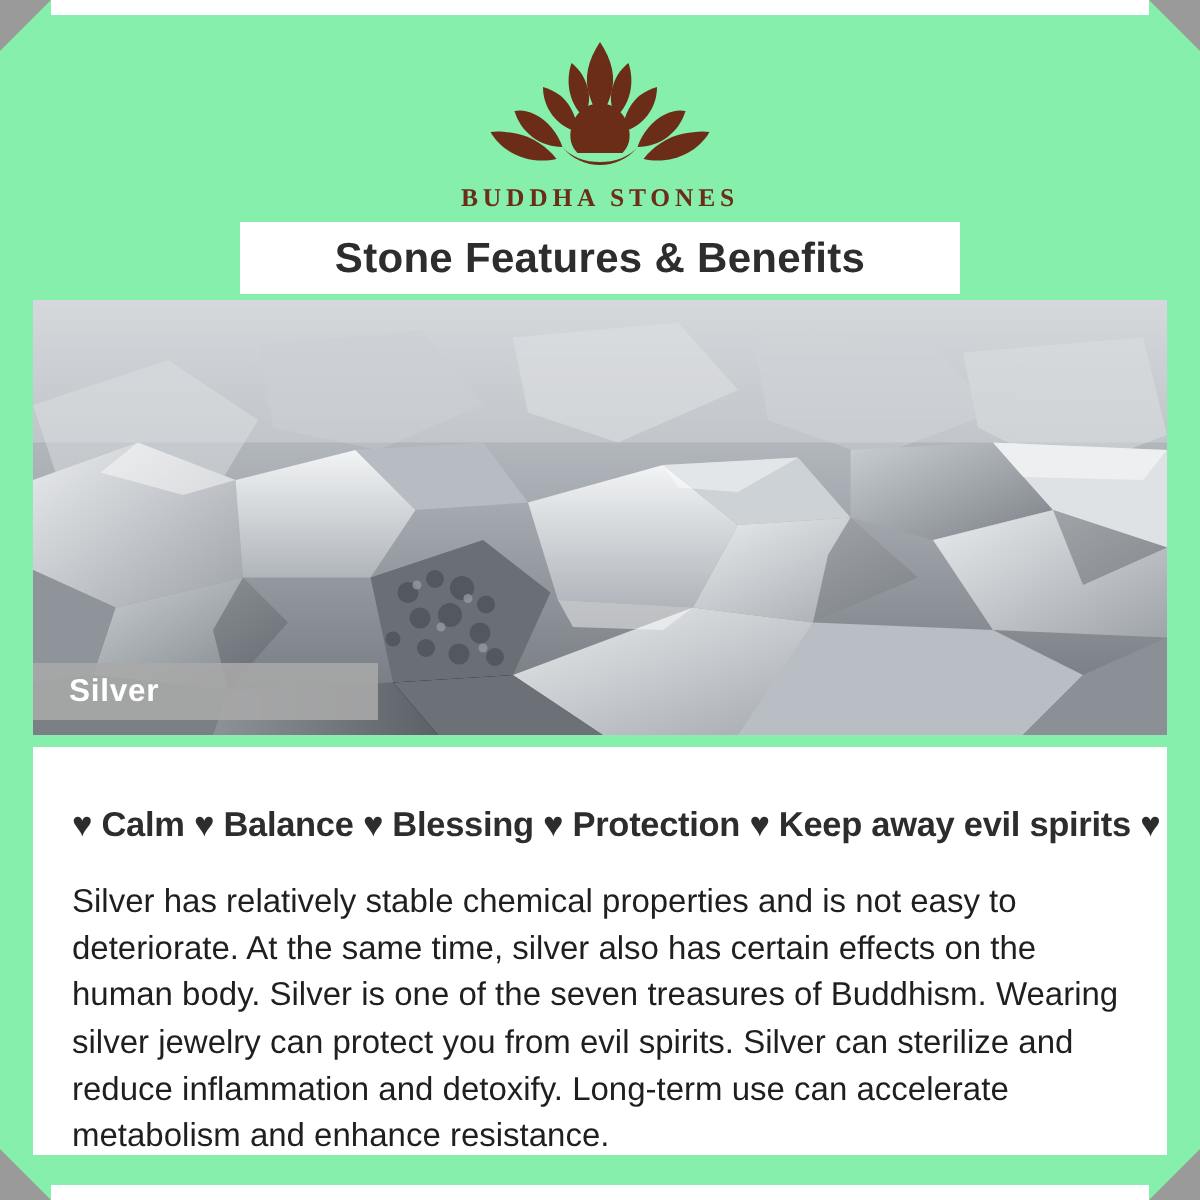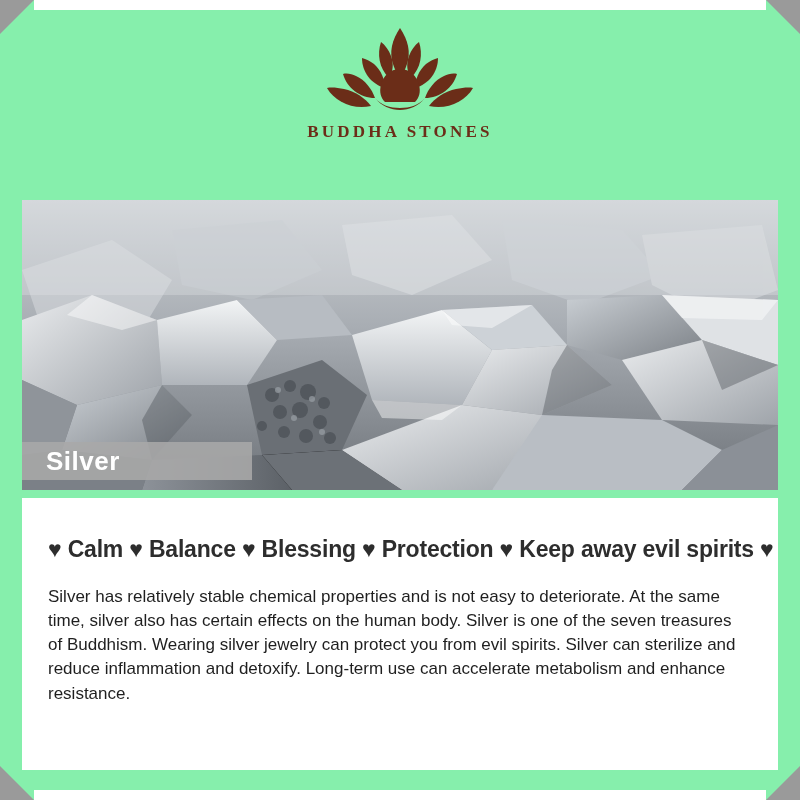--- a/index.html
+++ b/index.html
@@ -127,21 +127,21 @@
     min-width: 230px;
     height: 38px;
     background: rgba(168,168,168,0.88);
     display: flex;
     align-items: center;
     padding-left: 24px;
     box-sizing: border-box;
   }
   .hero-label span {
     color: #ffffff;
-    font-size: 26px;
+    font-size: 21px;
     font-weight: bold;
     letter-spacing: 0.5px;
   }
 
   
   .content {
     position: absolute;
     top: 498px;
     left: 22px;
     width: 756px;
@@ -152,21 +152,21 @@
   }
   .benefits {
     font-size: 23px;
     font-weight: bold;
     color: #2d2d2d;
     white-space: nowrap;
     letter-spacing: -0.2px;
   }
   .description {
     margin-top: 22px;
-    font-size: 17px;
+    font-size: 22px;
     line-height: 1.42;
     color: #1f1f1f;
   }
 </style>
 </head>
 <body>
 
 <div class="page">
 
   <div class="top-strip"></div>
@@ -198,20 +198,23 @@
         <circle cx="85" cy="34" r="7.5"></circle>
 
         <path d="M85 43 C75 43 68 50 66 59 C64 66 66 72 70 76 L100 76 C104 72 106 66 104 59 C102 50 95 43 85 43 Z"></path>
 
         <path d="M60 72 C66 80 76 84 85 84 C94 84 104 80 110 72 C104 79 95 82 85 82 C75 82 66 79 60 72 Z"></path>
       </g>
     </svg>
     <div class="logo-text">BUDDHA STONES</div>
   </div>
 
+  <div class="title-bar">
+    <span class="title-text">Stone Features &amp; Benefits</span>
+  </div>
 
   <div class="hero">
     <svg class="hero-canvas" viewBox="0 0 756 290" preserveAspectRatio="none">
       <defs>
         <linearGradient id="bgGrad" x1="0" y1="0" x2="0" y2="1">
           <stop offset="0%" stop-color="#cfd3d7"></stop>
           <stop offset="45%" stop-color="#a7acb2"></stop>
           <stop offset="100%" stop-color="#6e7379"></stop>
         </linearGradient>
         <linearGradient id="rockA" x1="0" y1="0" x2="1" y2="1">

